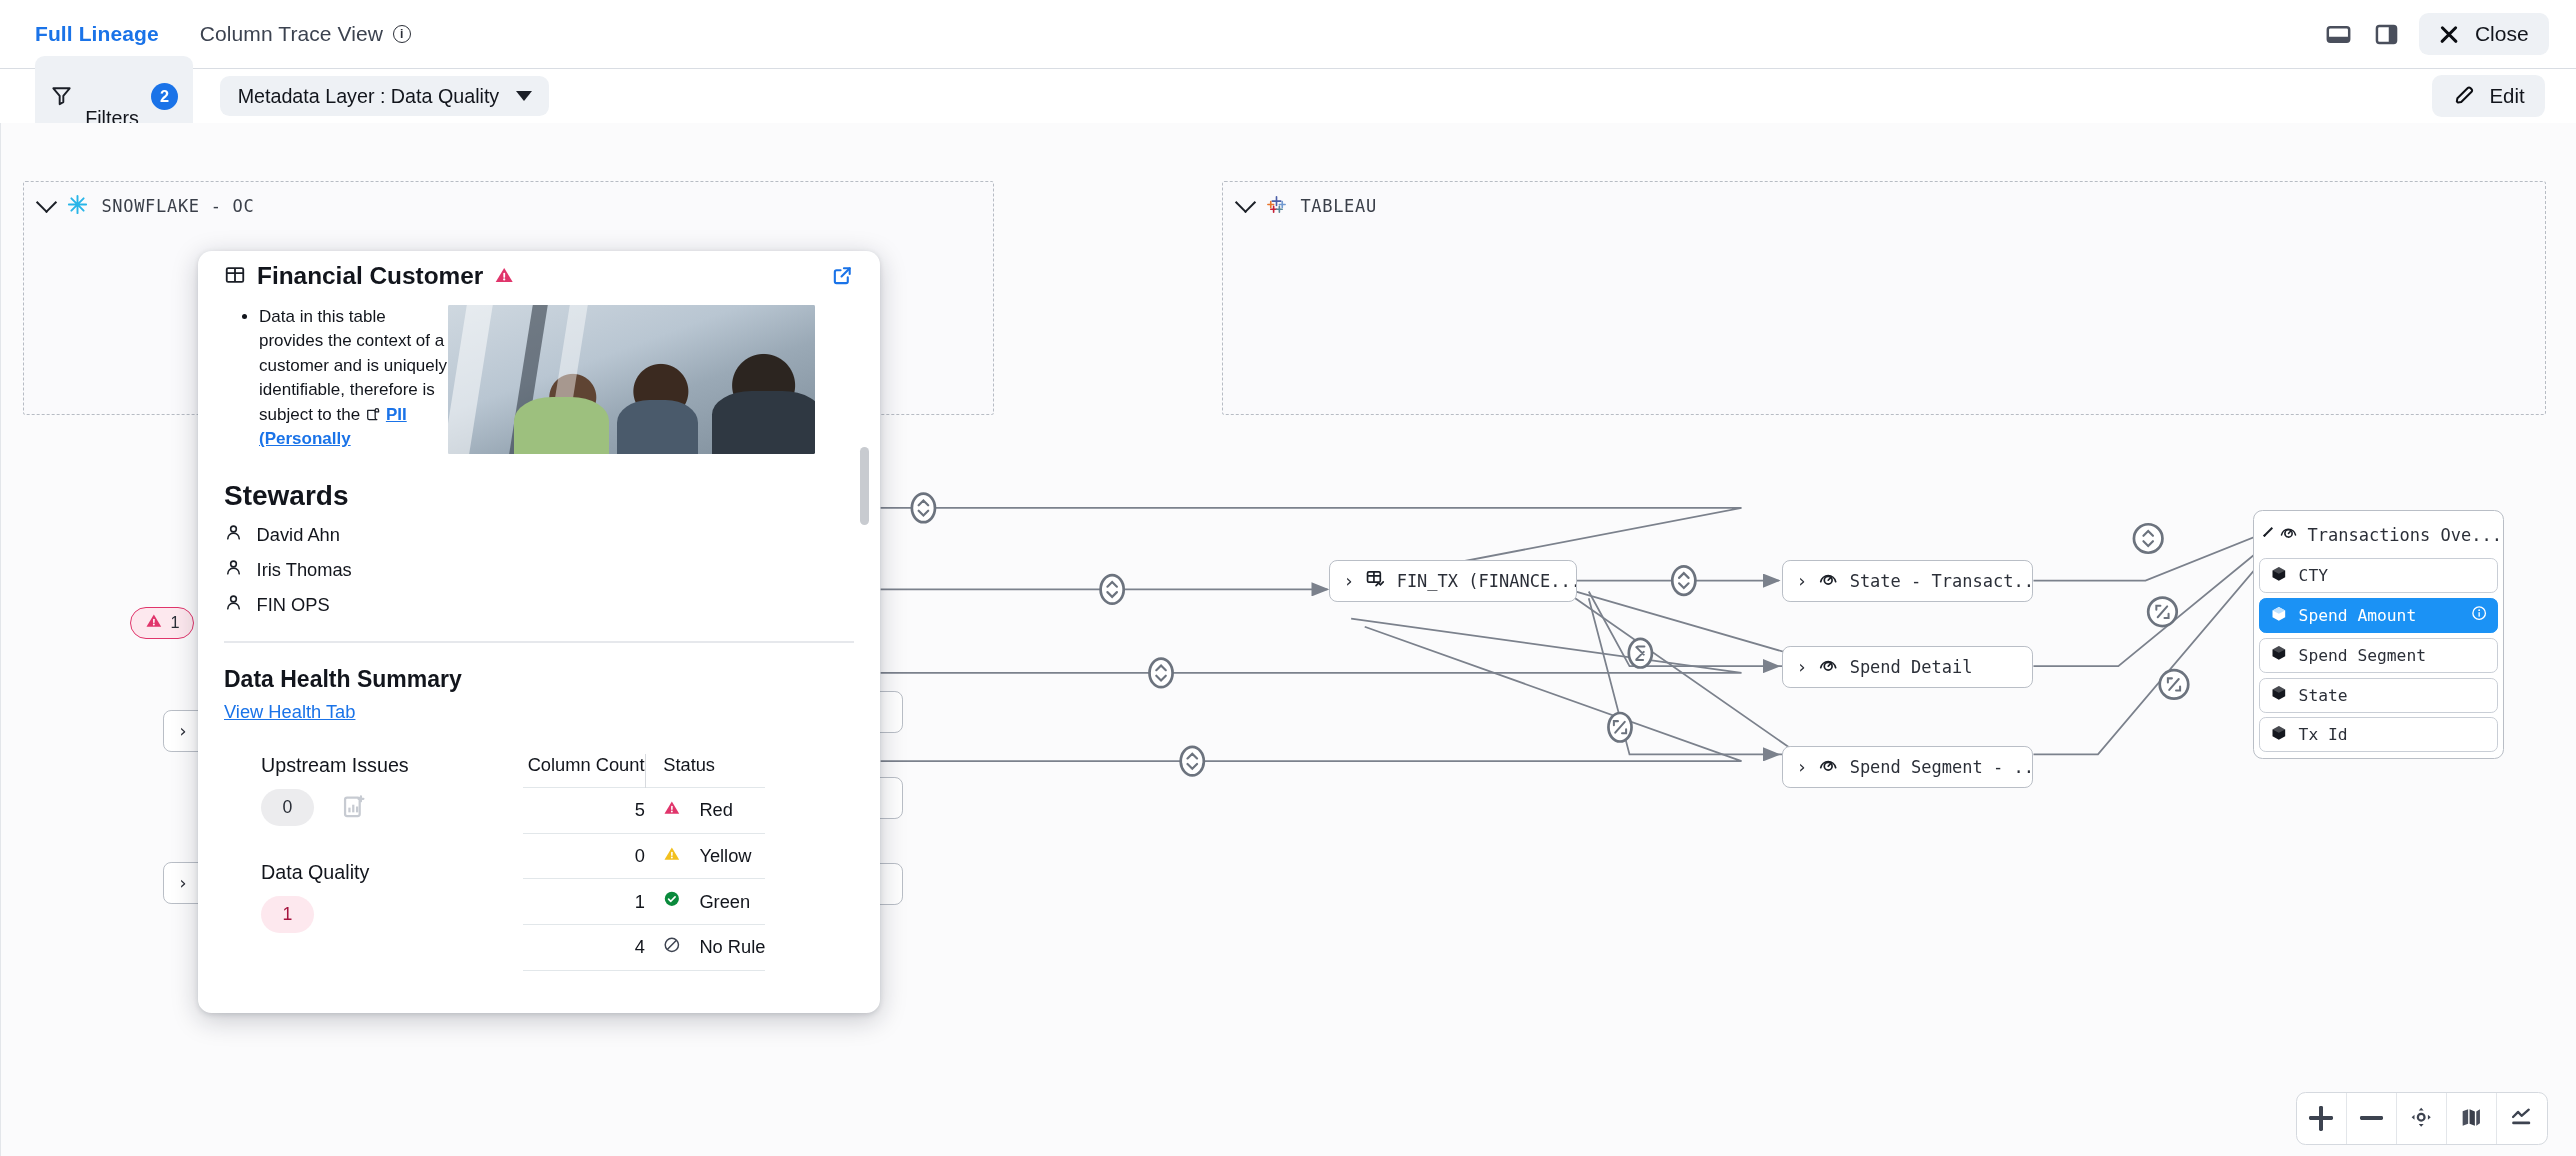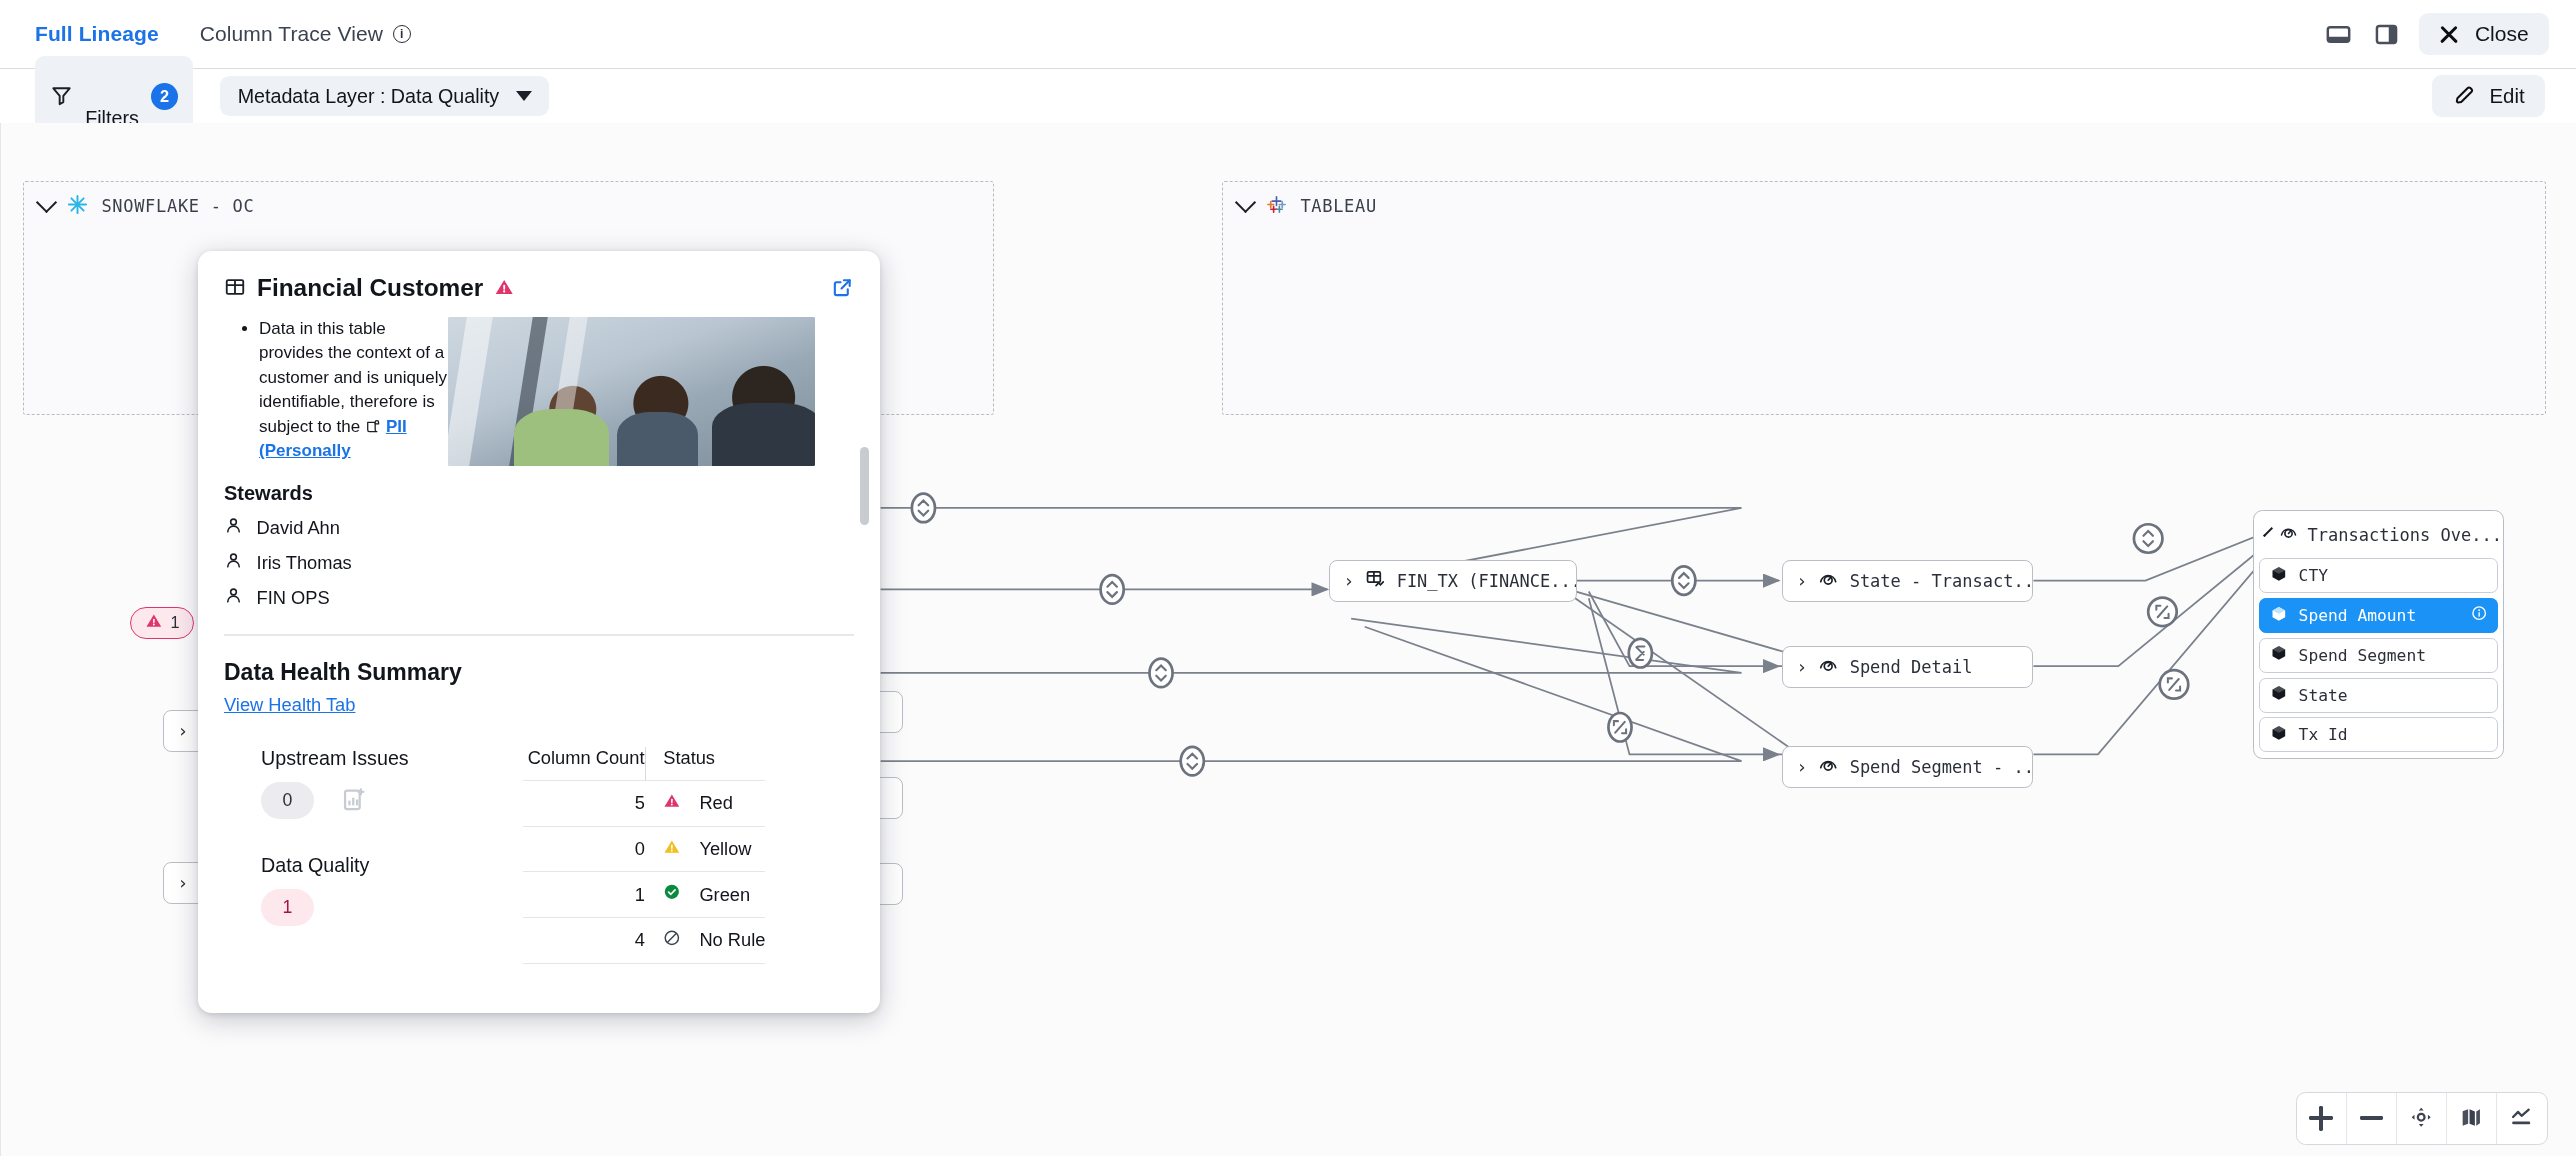--- a/index.html
+++ b/index.html
@@ -129,21 +129,21 @@
   .colrow.sel{ background:#1b92f5;border-color:#1b92f5;color:#fff; }
   .colrow .grow{ flex:1 1 auto; }
 
   
   .popup{
     position:absolute; left:198px; top:128px; width:682px; height:762px;
     background:#fff; border-radius:13.6px;
     box-shadow:0 6.8px 27px rgba(16,22,40,.22), 0 1.4px 5.4px rgba(16,22,40,.12);
     overflow:hidden; z-index:50;
   }
-  .popup-head{ display:flex;align-items:center; padding:23px 26px 0 26px; }
+  .popup-head{ display:flex;align-items:center; padding:11px 26px 0 26px; }
   .popup-title{ display:flex;align-items:center;gap:11px; }
   .popup-title-text{ font-size:24.4px;font-weight:700;color:#12151c; }
   .popup-open{ margin-left:auto; cursor:pointer; }
   .popup-body{ position:relative; padding:0 26px; }
   .desc{
     margin-top:20.4px; font-size:18.3px;line-height:1.45;font-weight:700;color:#12151c;
   }
   .desc a{ color:#1a73e8; text-decoration:underline; font-weight:700;}
   .bullet-wrap{ display:flex; margin-top:15px; gap:0; }
   .bullet-col{ width:224px; padding-left:35px; }
@@ -162,21 +162,21 @@
   .photo .green{ position:absolute;left:18%;top:62%;width:26%;height:40%;background:#9dc07e;border-radius:40% 40% 0 0;}
   .photo .dkblue{ position:absolute;left:46%;top:64%;width:22%;height:38%;background:#4a5a6b;border-radius:40% 40% 0 0;}
   .photo .dkgray{ position:absolute;left:72%;top:58%;width:30%;height:44%;background:#2f3842;border-radius:36% 36% 0 0;}
   .photo .glass1{position:absolute;left:2%;top:-10%;width:7%;height:120%;background:rgba(255,255,255,.5);transform:skewX(-9deg);}
   .photo .glass2{position:absolute;left:20%;top:-10%;width:4%;height:120%;background:rgba(40,50,60,.55);transform:skewX(-9deg);}
   .photo .glass3{position:absolute;left:30%;top:-10%;width:5%;height:120%;background:rgba(255,255,255,.45);transform:skewX(-9deg);}
 
   .scroll-track{ position:absolute; right:11px; top:27px; width:8.8px; height:679px; }
   .scroll-thumb{ position:absolute; right:11px; top:196px; width:8.8px;height:78px;background:#c8cbd0;border-radius:5.4px; cursor:pointer;}
 
-  .sec-title{ font-size:20px;font-weight:700;color:#12151c; margin-top:16px;}
+  .sec-title{ font-size:28px;font-weight:700;color:#12151c; margin-top:26px;}
   .steward{ display:flex;align-items:center;gap:13.6px; margin-top:11px; font-size:18.3px;color:#12151c;}
   .hr{ height:1.4px;background:#e6e8ec;margin-top:24.4px; }
   .health-title{ font-size:23px;font-weight:700;color:#12151c;margin-top:23px; }
   .health-link{ font-size:18.3px;color:#1a73e8;margin-top:8.1px;display:inline-block;cursor:pointer;}
 
   .health-grid{ display:flex; margin-top:31px; }
   .health-left{ width:299px; padding-left:37px;}
   .hl-label{ font-size:19.7px;color:#12151c; }
   .hl-row{ display:flex;align-items:center;gap:26px; margin-top:12.2px; }
   .pill{ width:53px;height:37px;border-radius:27px;display:flex;align-items:center;justify-content:center;font-size:17.7px;}

